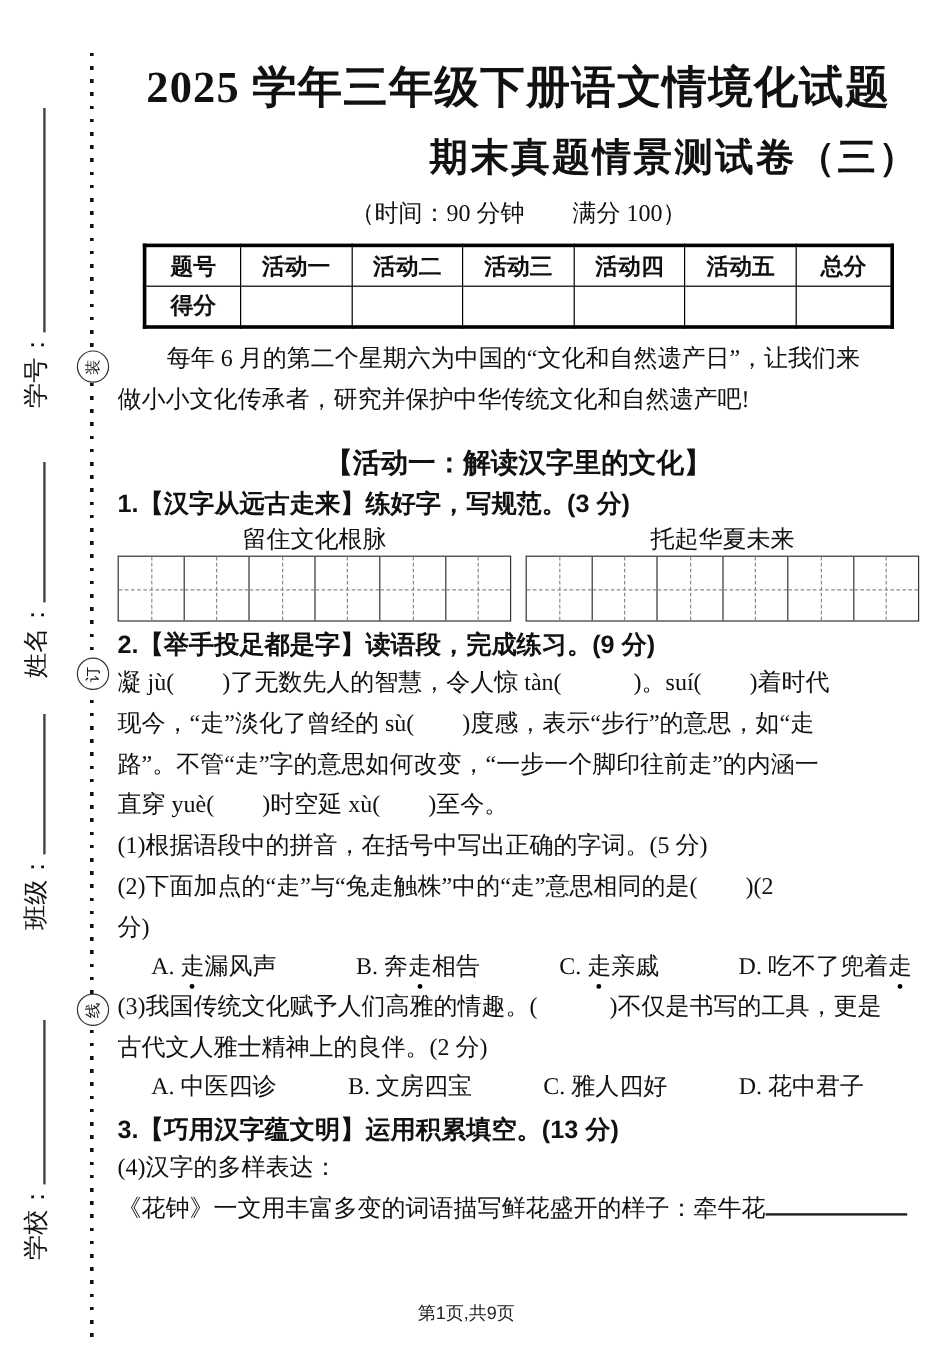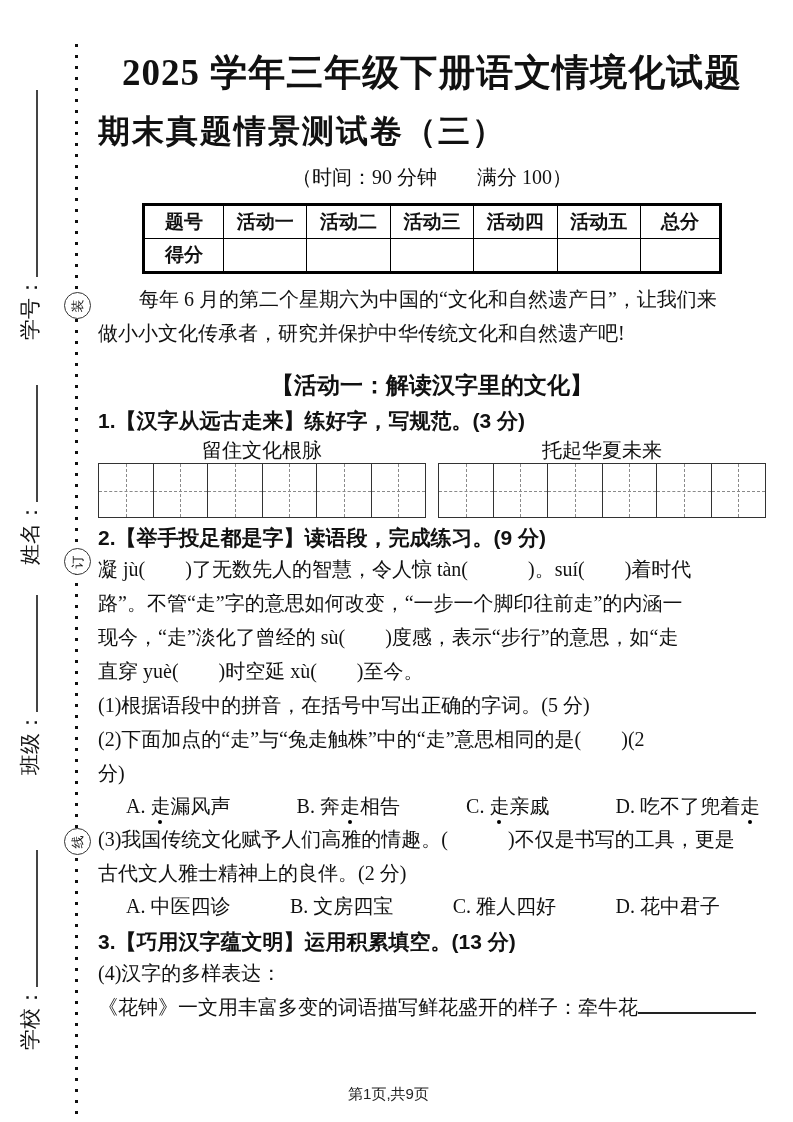--- a/index.html
+++ b/index.html
@@ -19,24 +19,24 @@
   .sf4{width:200px;left:-70px;top:937px;}
   .bind-mark{position:absolute;left:64px;width:25px;height:25px;border:1.5px solid #333;
     border-radius:50%;background:#fff;display:flex;align-items:center;justify-content:center;
     font-size:13px;z-index:2;}
   .bind-mark span{display:block;transform:rotate(-90deg);}
   .bm1{top:292px;} .bm2{top:548px;} .bm3{top:828px;}
 
   
   .content{position:absolute;left:98px;top:42px;width:668px;}
   .title{font-size:37px;font-weight:bold;text-align:center;margin:6px 0 0;letter-spacing:1px;}
-  .subtitle{font-size:32px;font-weight:bold;text-align:left;margin:12px 0 0;letter-spacing:2px;}
+  .subtitle{font-size:32px;font-weight:bold;text-align:right;margin:12px 0 0;letter-spacing:2px;}
   .meta{font-size:20px;text-align:center;margin-top:10px;}
 
-  table.score-table{border-collapse:collapse;margin:12px auto 0;width:580px;
+  table.score-table{border-collapse:collapse;margin:12px auto 0;width:626px;
     border:3px solid #000;table-layout:fixed;}
   table.score-table th,table.score-table td{border:1.5px solid #000;text-align:center;
     font-size:19px;padding:0;height:32px;font-weight:bold;font-family:"Liberation Sans","DejaVu Sans",sans-serif;}
   col.c-first,col.c-last{width:80px;}
 
   .body{font-size:20px;line-height:34px;white-space:nowrap;overflow:hidden;}
   .indent{text-indent:2.05em;}
   .mt8{margin-top:8px;} .mt6{margin-top:6px;}
 
   .section-title{font-size:23px;font-weight:bold;text-align:center;margin-top:19px;
@@ -164,22 +164,22 @@
         <div class="wcell"></div>
         <div class="wcell"></div>
         <div class="wcell"></div>
         <div class="wcell"></div>
       </div>
     </div>
 
     <div class="q-heading mt8">2.【举手投足都是字】读语段，完成练习。(9 分)</div>
 
     <div class="body">凝 jù(　　)了无数先人的智慧，令人惊 tàn(　　　)。suí(　　)着时代</div>
+    <div class="body">现今，“走”淡化了曾经的 sù(　　)度感，表示“步行”的意思，如“走</div>
     <div class="body">路”。不管“走”字的意思如何改变，“一步一个脚印往前走”的内涵一</div>
-    <div class="body">现今，“走”淡化了曾经的 sù(　　)度感，表示“步行”的意思，如“走</div>
     <div class="body">直穿 yuè(　　)时空延 xù(　　)至今。</div>
 
     <div class="body">(1)根据语段中的拼音，在括号中写出正确的字词。(5 分)</div>
     <div class="body">(2)下面加点的“走”与“兔走触株”中的“走”意思相同的是(　　)(2</div>
     <div class="body">分)</div>
 
     <div class="opts opts2">
       <span class="opt"><span>A. </span><span class="dotchar">走</span><span>漏风声</span></span>
       <span class="opt"><span>B. 奔</span><span class="dotchar">走</span><span>相告</span></span>
       <span class="opt"><span>C. </span><span class="dotchar">走</span><span>亲戚</span></span>

